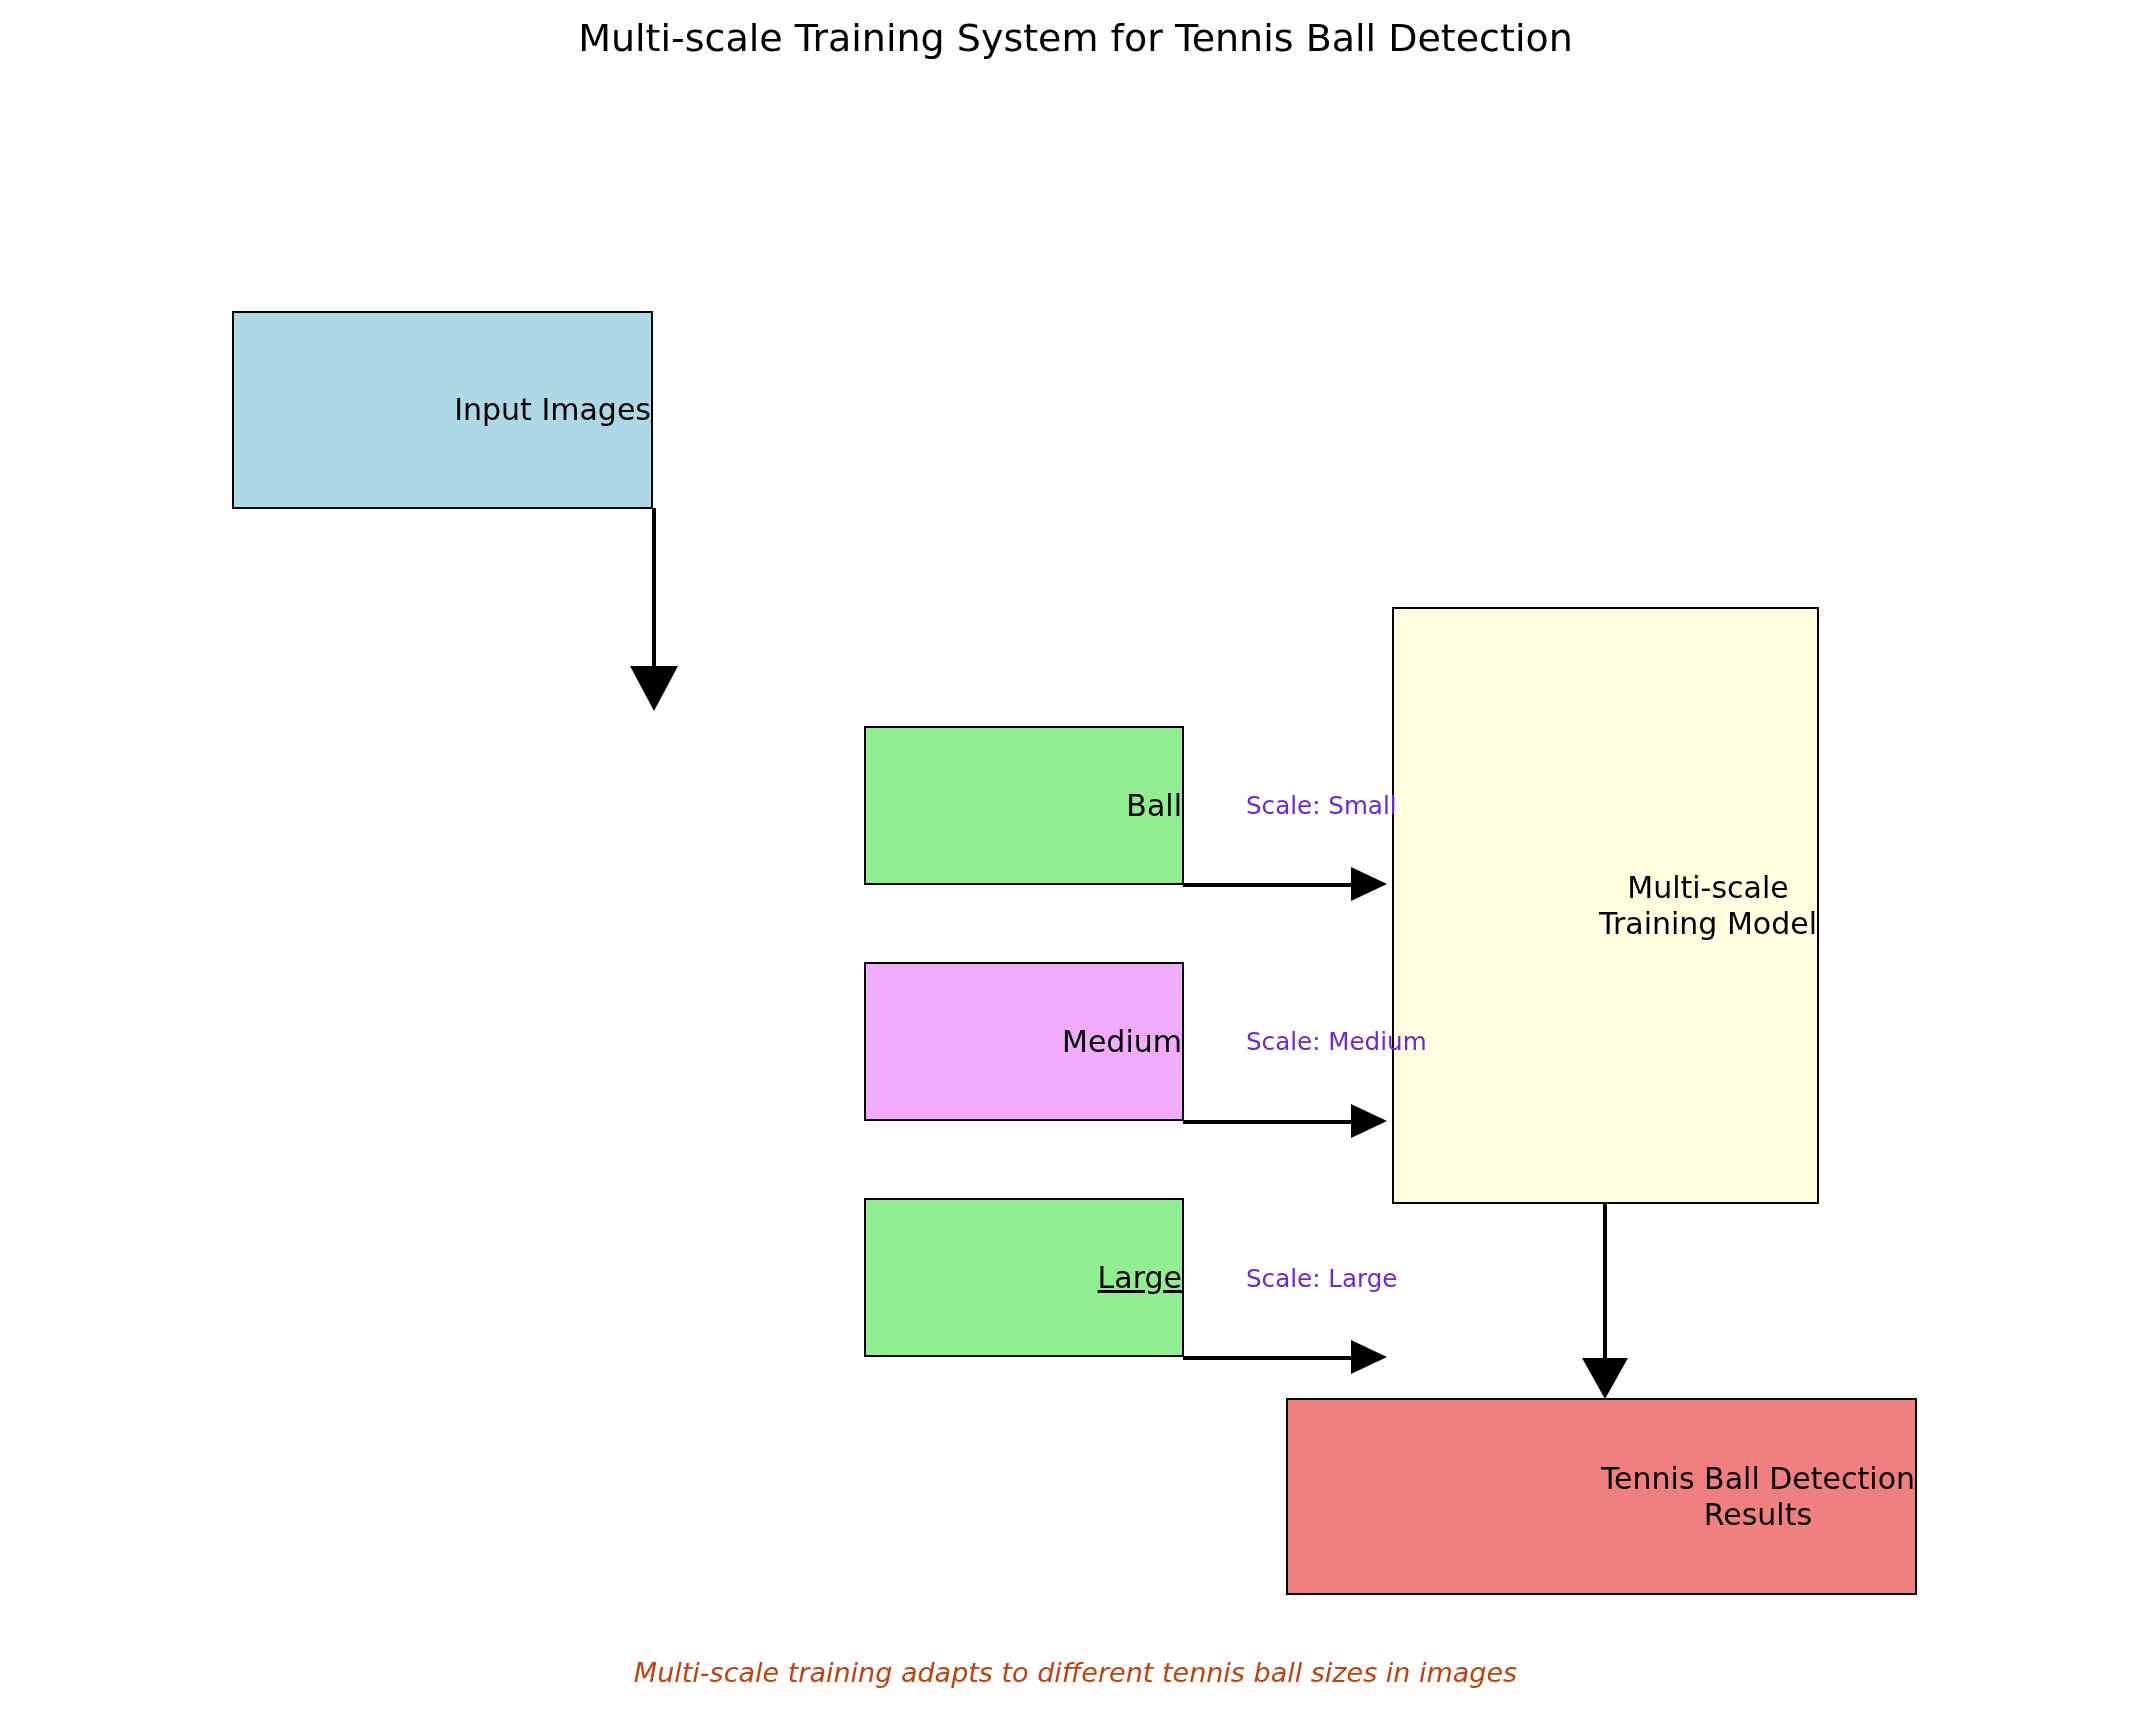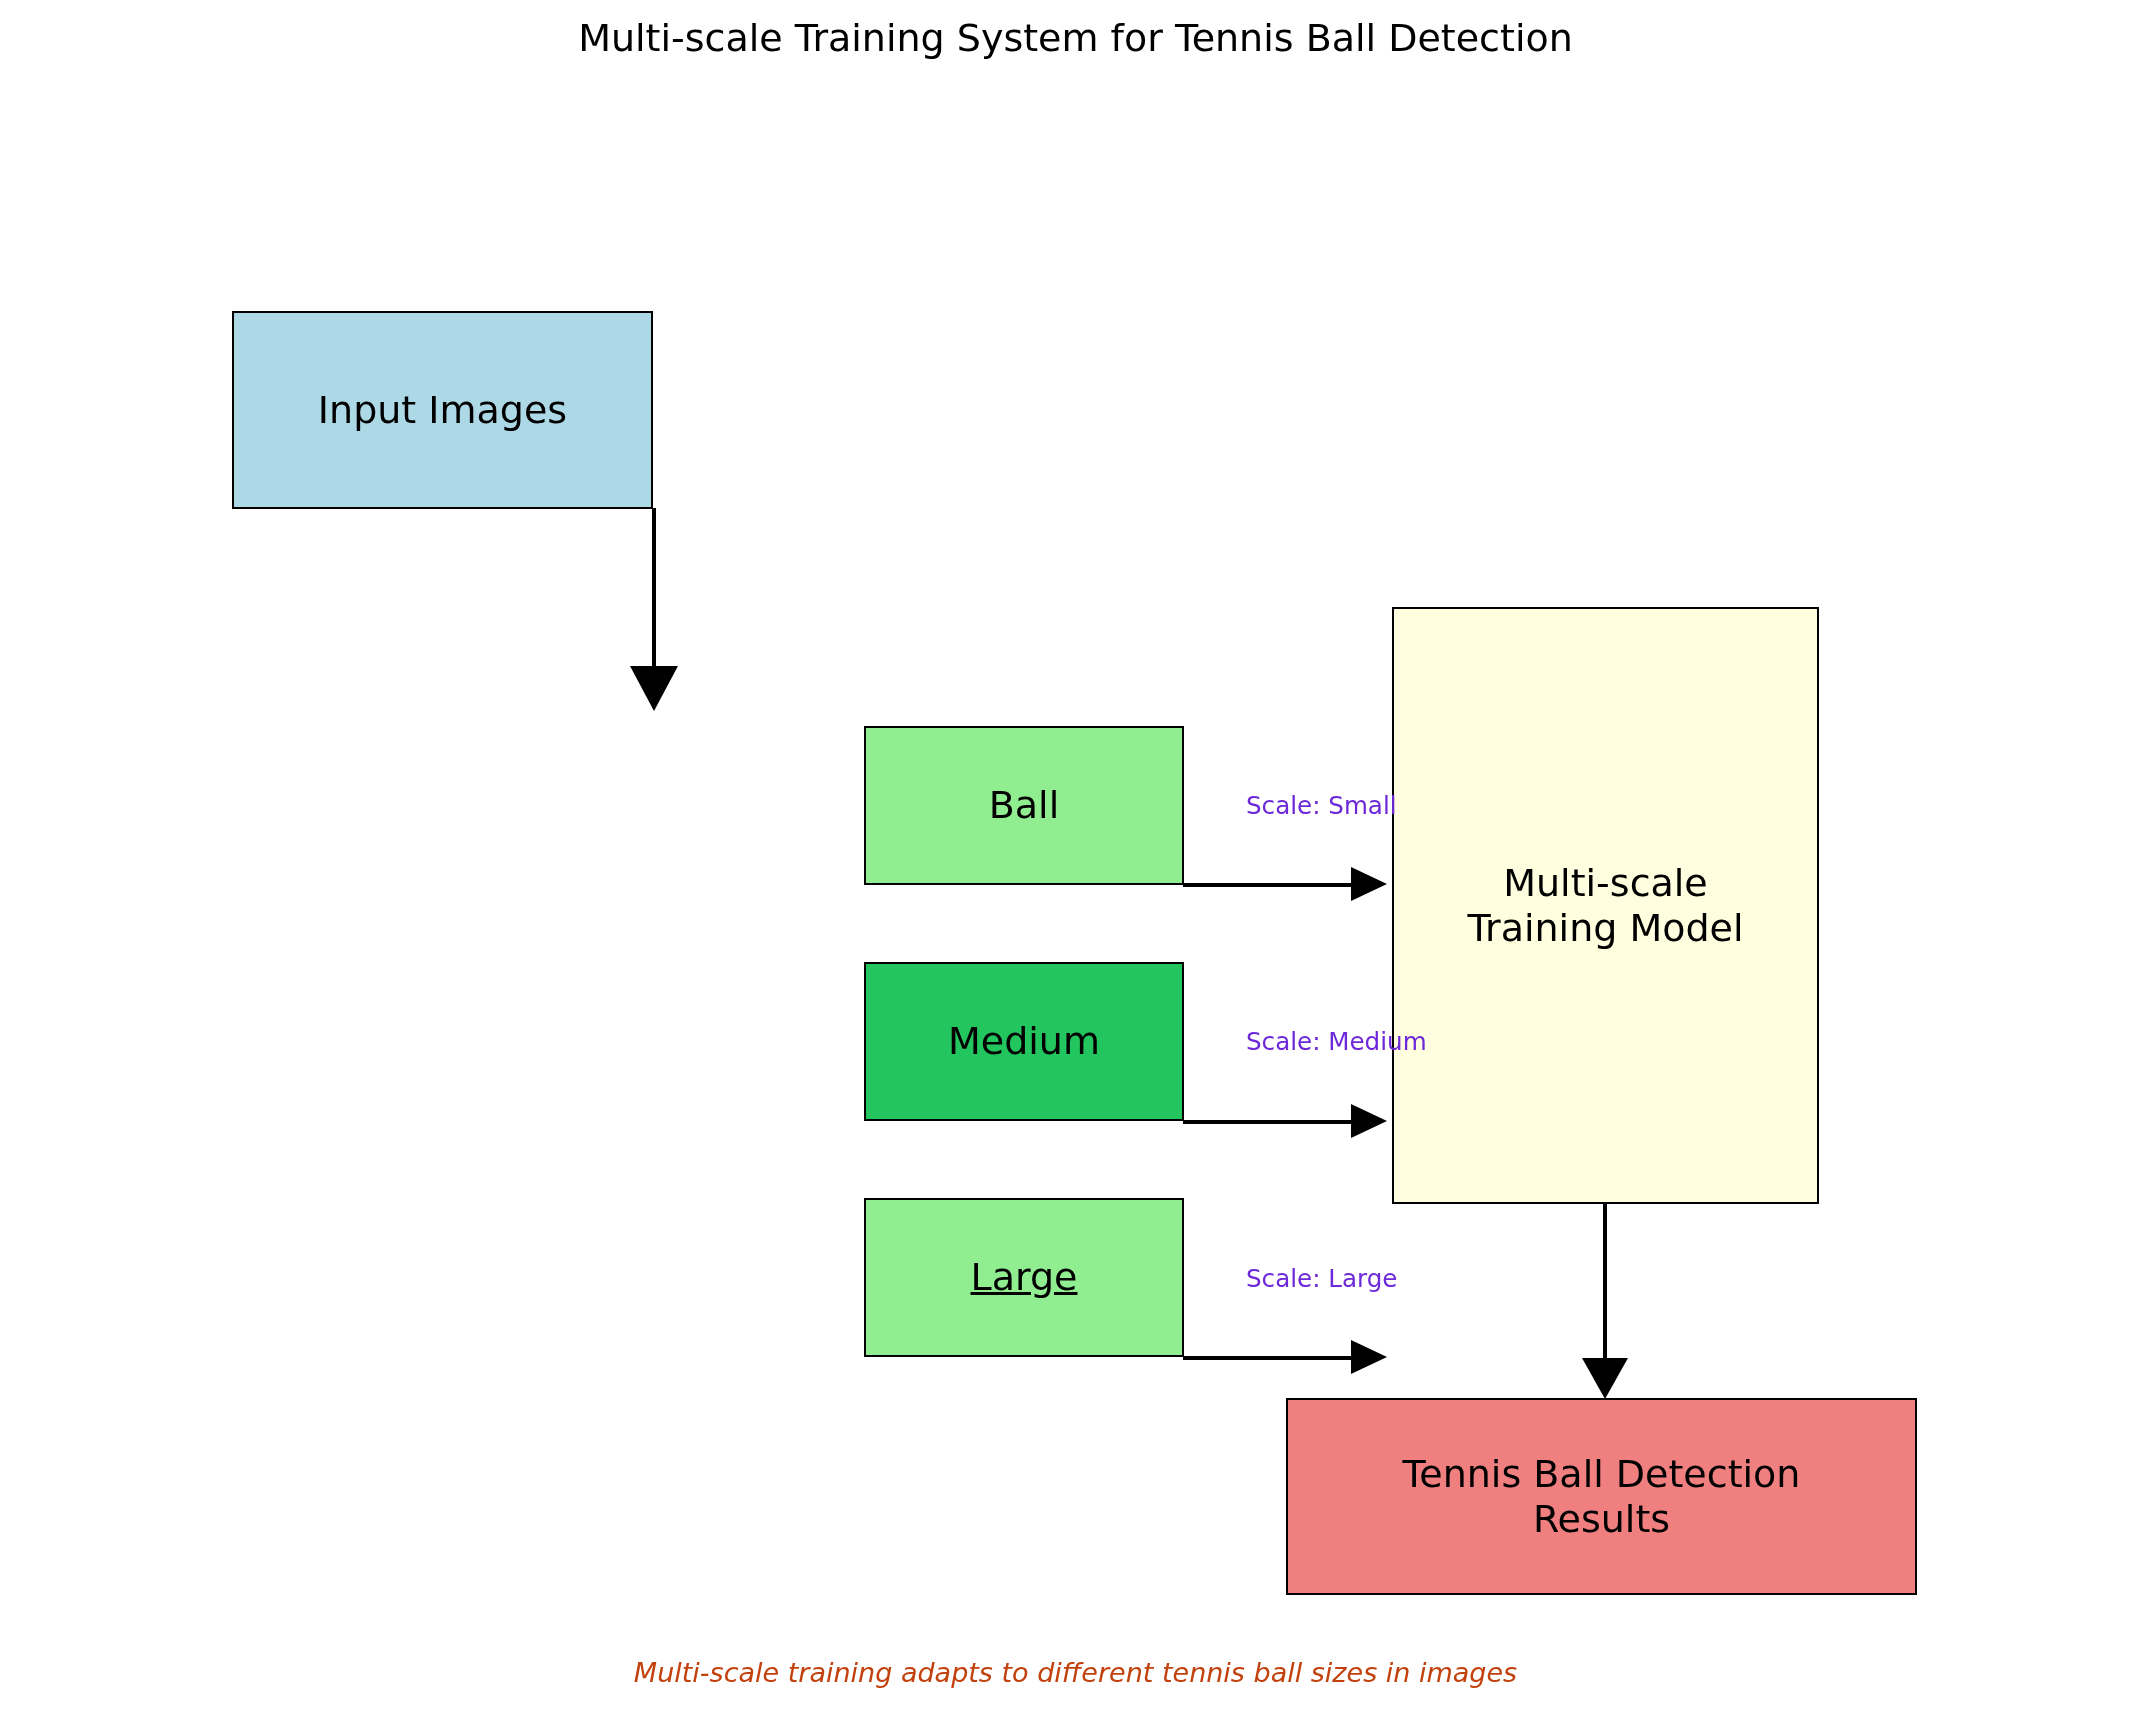--- a/index.html
+++ b/index.html
@@ -20,23 +20,23 @@
     font-size: 38px;
     color: #000000;
     white-space: nowrap;
   }
   .box {
     position: absolute;
     box-sizing: border-box;
     border: 2.9px solid #000000;
     display: flex;
     align-items: center;
-    justify-content: center;
+    justify-content: flex-end;
     text-align: center;
-    font-size: 38px;
+    font-size: 30px;
     line-height: 1.17;
     color: #000000;
   }
   .box .label { display: block; }
   .box .label span { display: block; }
   .edge-label {
     position: absolute;
     font-size: 24.6px;
     color: #6d28d9;
     white-space: nowrap;
@@ -103,21 +103,21 @@
   <div class="title">Multi-scale Training System for Tennis Ball Detection</div>
 
   <div class="box" id="node-input" style="background-color: rgb(173, 216, 230);">
     <div class="label">Input Images</div>
   </div>
 
   <div class="box" id="node-small" style="background-color: rgb(144, 238, 144);">
     <div class="label">Ball</div>
   </div>
 
-  <div class="box" id="node-medium" style="background-color: #22c55e;">
+  <div class="box" id="node-medium" style="background-color: #f0abfc;">
     <div class="label">Medium</div>
   </div>
 
   <div class="box" id="node-large" style="background-color: rgb(144, 238, 144);">
     <div class="label">Large</div>
   </div>
 
   <div class="box" id="node-results" style="background-color: rgb(240, 128, 128);">
     <div class="label">
       <span>Tennis Ball Detection</span>

